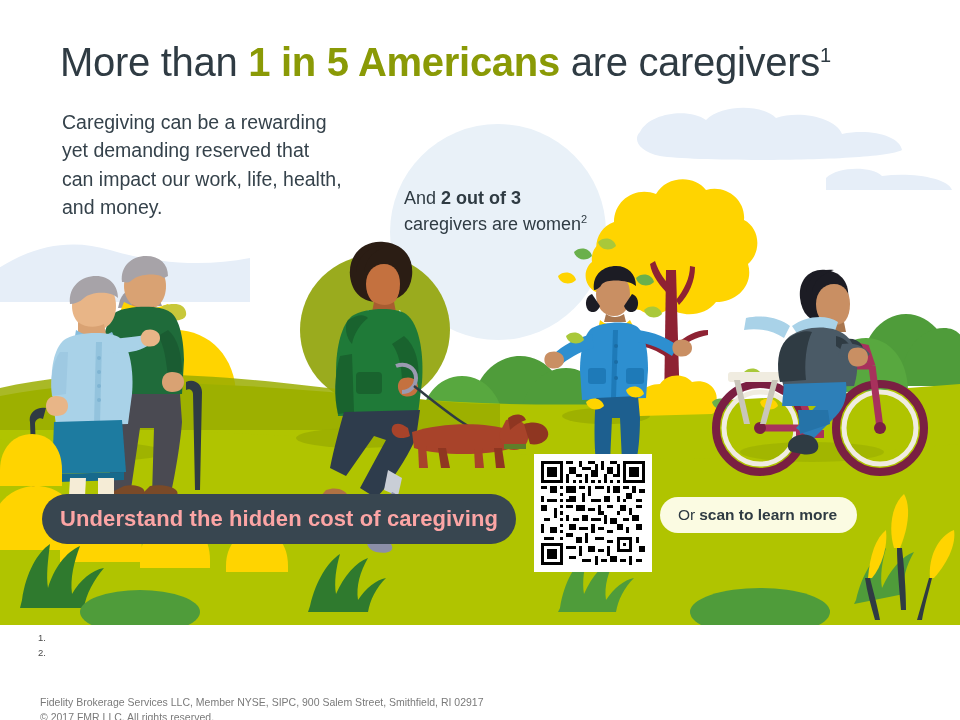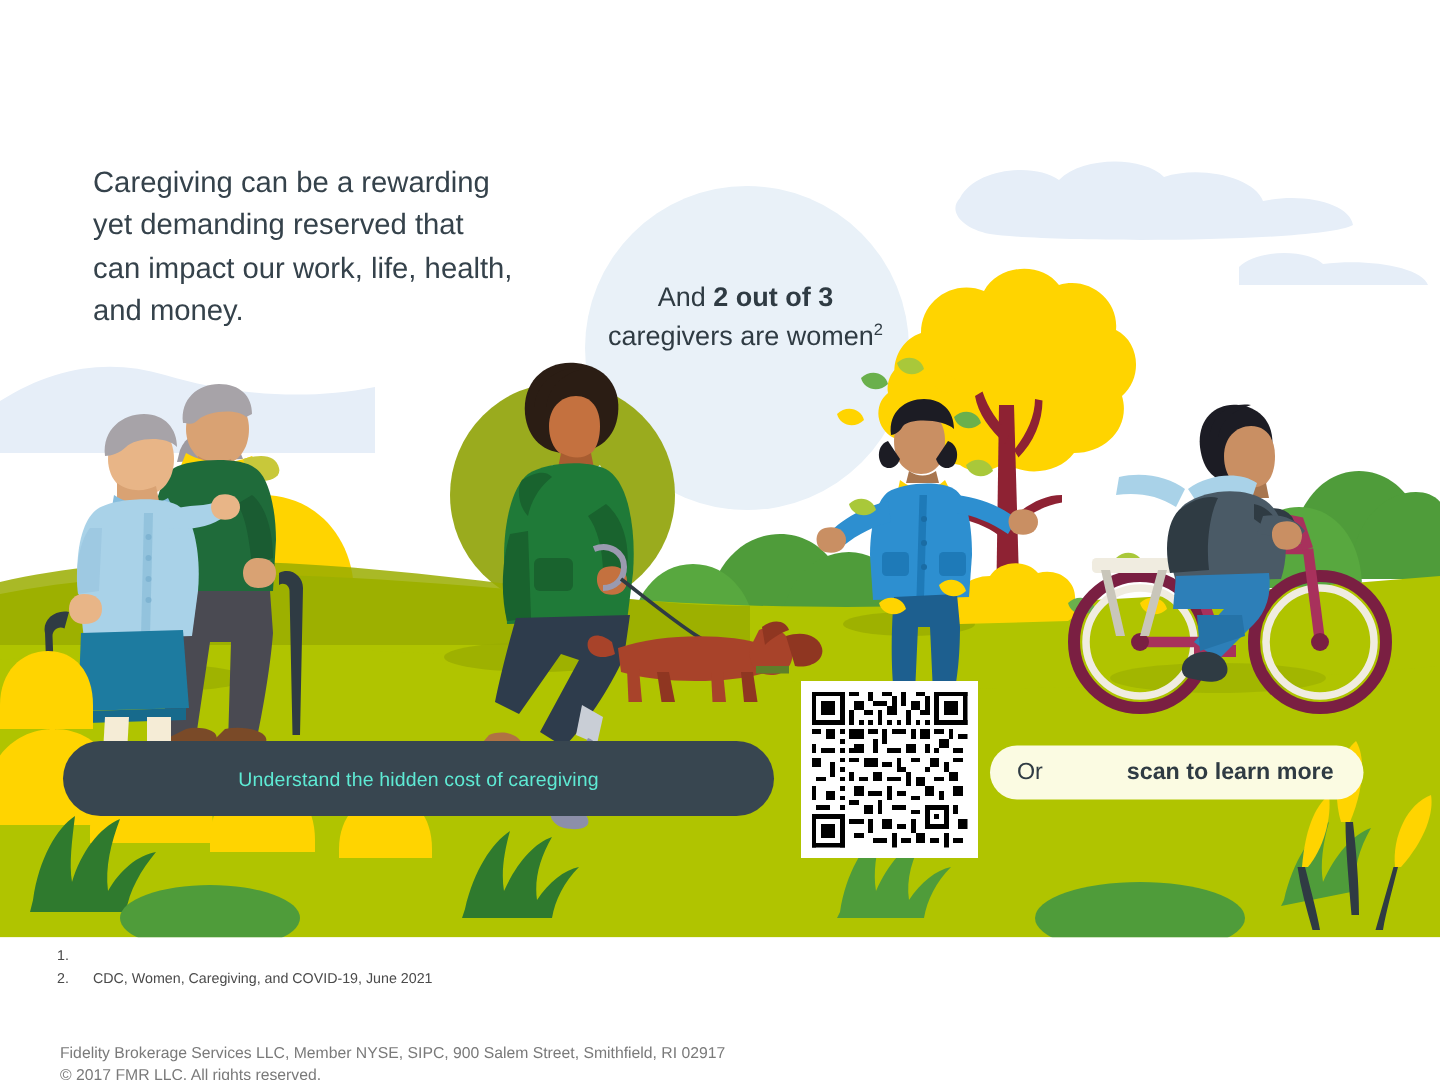--- a/index.html
+++ b/index.html
@@ -40,39 +40,38 @@
     font-size: 19.5px;
     line-height: 1.45;
     color: #35424b;
   }
 
   
   .callout-text {
     position: absolute;
     left: 404px; top: 186px;
     width: 186px;
-    text-align: center;
     font-size: 18px;
     line-height: 1.42;
     color: #2f3b43;
   }
   .callout-text b { font-weight: 700; }
   .callout-text sup { font-size: 11px; vertical-align: super; line-height: 0; font-weight: 400; }
 
   
   .cta-button {
     position: absolute;
     left: 42px; top: 494px;
     width: 474px; height: 50px;
     background: #384650;
     border-radius: 25px;
     display: flex; align-items: center; justify-content: center;
-    color: #5eead4;
-    font-size: 13px;
-    font-weight: 400;
+    color: #fca5a5;
+    font-size: 22px;
+    font-weight: 700;
     letter-spacing: 0.1px;
     cursor: pointer;
   }
 
   
   .qr-card {
     position: absolute;
     left: 534px; top: 454px;
     width: 118px; height: 118px;
     background: #ffffff;
@@ -84,23 +83,22 @@
     position: absolute;
     left: 660px; top: 497px;
     height: 36px;
     padding: 0 20px 0 18px;
     background: #fbfbe2;
     border-radius: 18px;
     display: flex; align-items: center;
     font-size: 15.5px;
     color: #2f3b43;
     cursor: pointer;
-    gap: 38px;
-  }
-  .scan-pill .scan-strong { font-weight: 700; margin-left: 18px; }
+  }
+  .scan-pill .scan-strong { font-weight: 700; margin-left: 4px; }
 
   
   .footer { position: absolute; left: 0; top: 625px; width: 960px; height: 95px; background: #ffffff; }
   .footnotes { position: absolute; left: 38px; top: 6px; width: 830px; }
   .footnote-row { display: flex; font-size: 9.5px; line-height: 1.55; color: #4a4a4a; }
   .footnote-num { width: 24px; flex: 0 0 24px; }
   .legal {
     position: absolute; left: 40px; top: 40px;
     font-size: 10.5px; line-height: 1.42; color: #7a7a7a; margin-top: 30px;
   }
@@ -372,20 +370,23 @@
         <path d="M934 578 c 16 -18 22 -36 20 -48 c -16 6 -26 28 -24 48 z" fill="#ffd400"></path>
         <path d="M932 578 c -4 16 -8 30 -10 42 l -5 0 c 4 -14 8 -28 12 -42 z" fill="#2f3b43"></path>
         <path d="M868 578 c 2 -24 8 -40 18 -48 c 2 16 -4 36 -14 48 z" fill="#ffd400"></path>
         <path d="M870 578 c 4 16 8 30 10 42 l -5 0 c -4 -14 -8 -28 -10 -42 z" fill="#2f3b43"></path>
       </g>
 
       <path d="M0 560 L 960 560 L 960 625 L 0 625 Z" fill="#b0c400" opacity="0.0"></path>
     </svg>
   </div>
 
+  <div class="headline">
+    <span>More than </span><span class="hl-accent">1 in 5 Americans</span><span> are caregivers</span><sup>1</sup>
+  </div>
 
   <p class="intro">Caregiving can be a rewarding yet demanding reserved that can impact our work, life, health, and money.</p>
 
   <div class="callout-text">
     <span>And </span><b>2 out of</b><span> </span><b>3</b><span> caregivers are women</span><sup>2</sup>
   </div>
 
   <div class="cta-button">Understand the hidden cost of caregiving</div>
 
   <div class="qr-card">
@@ -536,21 +537,20 @@
   </div>
 
   <div class="footer">
 
     <div class="footnotes">
       <div class="footnote-row">
         <span class="footnote-num">1.</span>
       </div>
       <div class="footnote-row">
         <span class="footnote-num">2.</span>
-        <span>CDC, Women, Caregiving, and COVID-19, June 2021</span>
       </div>
     </div>
 
     <div class="legal">
       <div>Fidelity Brokerage Services LLC, Member NYSE, SIPC, 900 Salem Street, Smithfield, RI 02917</div>
       <div>© 2017 FMR LLC. All rights reserved.</div>
       <div>1103623.2.0</div>
     </div>
 
   </div>

